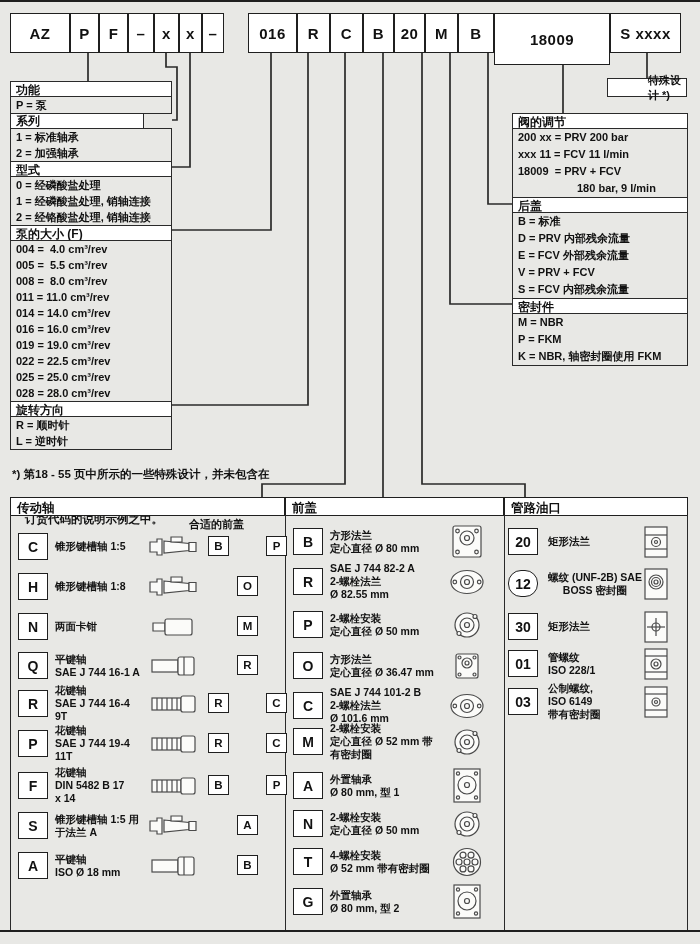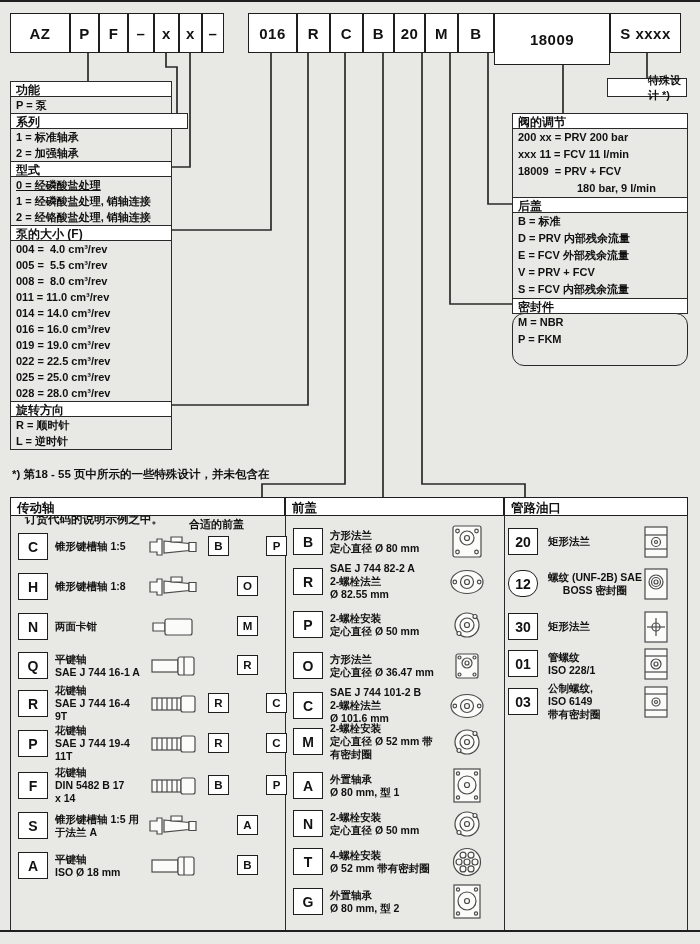--- a/index.html
+++ b/index.html
@@ -69,28 +69,28 @@
 
   <div class="abs specbox" style="left:607px;top:78px;width:80px;height:19px;padding-left:40px;">
     <span>特殊设计 *)</span>
   </div>
 
   <div id="leftStack">
       <div class="abs hdrbox" style="left: 10px; top: 81px; width: 162px; height: 16px;">功能</div>
       <div class="abs grpbox" style="left: 10px; top: 96px; width: 162px; height: 18px;">
         <div class="grow" style="height: 16px; line-height: 16px;">P = 泵</div>
       </div>
-      <div class="abs hdrbox" style="left: 10px; top: 113px; width: 178px; height: 16px;">系列</div>
+      <div class="abs hdrbox" style="left: 10px; top: 113px; width: 134px; height: 16px; font-family: Liberation Mono, monospace;">系列</div>
       <div class="abs grpbox" style="left: 10px; top: 128px; width: 162px; height: 34px;">
         <div class="grow" style="height: 16px; line-height: 16px;">1 = 标准轴承</div>
         <div class="grow" style="height: 16px; line-height: 16px;">2 = 加强轴承</div>
       </div>
       <div class="abs hdrbox" style="left: 10px; top: 161px; width: 162px; height: 16px;">型式</div>
       <div class="abs grpbox" style="left: 10px; top: 176px; width: 162px; height: 50px;">
-        <div class="grow" style="height: 16px; line-height: 16px; text-decoration: underline;">0 = 经磷酸盐处理</div>
+        <div class="grow" style="height: 16px; line-height: 16px;">0 = 经磷酸盐处理</div>
         <div class="grow" style="height: 16px; line-height: 16px;">1 = 经磷酸盐处理, 销轴连接</div>
         <div class="grow" style="height: 16px; line-height: 16px;">2 = 经铬酸盐处理, 销轴连接</div>
       </div>
       <div class="abs hdrbox" style="left: 10px; top: 225px; width: 162px; height: 16px;">泵的大小 (F)</div>
       <div class="abs grpbox" style="left: 10px; top: 240px; width: 162px; height: 162px;">
         <div class="grow" style="height: 16px; line-height: 16px;">004 =  4.0 cm³/rev</div>
         <div class="grow" style="height: 16px; line-height: 16px;">005 =  5.5 cm³/rev</div>
         <div class="grow" style="height: 16px; line-height: 16px;">008 =  8.0 cm³/rev</div>
         <div class="grow" style="height: 16px; line-height: 16px;">011 = 11.0 cm³/rev</div>
         <div class="grow" style="height: 16px; line-height: 16px;">014 = 14.0 cm³/rev</div>
@@ -116,23 +116,24 @@
       </div>
       <div class="abs hdrbox" style="left: 512px; top: 197px; width: 176px; height: 16px;">后盖</div>
       <div class="abs grpbox" style="left: 512px; top: 212px; width: 176px; height: 87px;">
         <div class="grow" style="height: 17px; line-height: 17px;">B = 标准</div>
         <div class="grow" style="height: 17px; line-height: 17px;">D = PRV 内部残余流量</div>
         <div class="grow" style="height: 17px; line-height: 17px;">E = FCV 外部残余流量</div>
         <div class="grow" style="height: 17px; line-height: 17px;">V = PRV + FCV</div>
         <div class="grow" style="height: 17px; line-height: 17px;">S = FCV 内部残余流量</div>
       </div>
       <div class="abs hdrbox" style="left: 512px; top: 298px; width: 176px; height: 16px;">密封件</div>
-      <div class="abs grpbox" style="left: 512px; top: 313px; width: 176px; height: 53px; border-radius: 12px;">
+      <div class="abs grpbox" style="left: 512px; top: 313px; width: 176px; height: 53px;">
         <div class="grow" style="height: 17px; line-height: 17px;">M = NBR</div>
         <div class="grow" style="height: 17px; line-height: 17px;">P = FKM</div>
+        <div class="grow" style="height: 17px; line-height: 17px;">K = NBR, 轴密封圈使用 FKM</div>
       </div>
     </div>
 
   <div class="abs foot" style="left:12px;top:437px;">
     <div>*) 第18 - 55 页中所示的一些特殊设计，并未包含在</div>
     <div style="padding-left:13px;">订货代码的说明示例之中。</div>
   </div>
 
   <div class="abs sechdr" style="left:10px;top:497px;width:275px;height:19px;">
     <span>传动轴</span>

